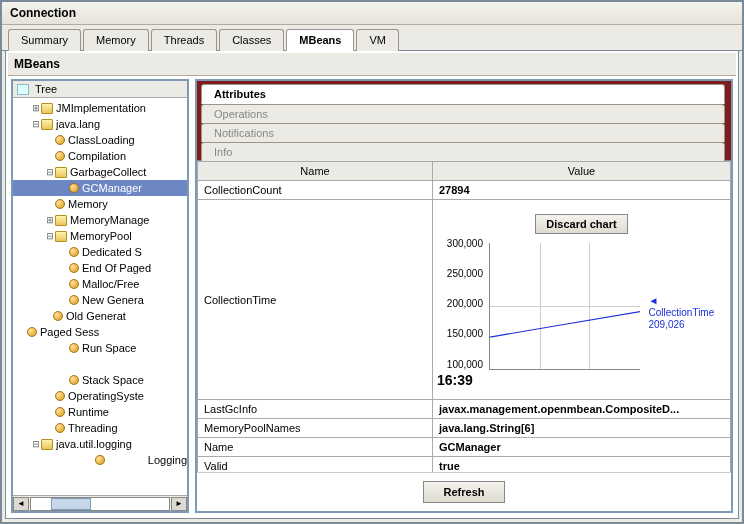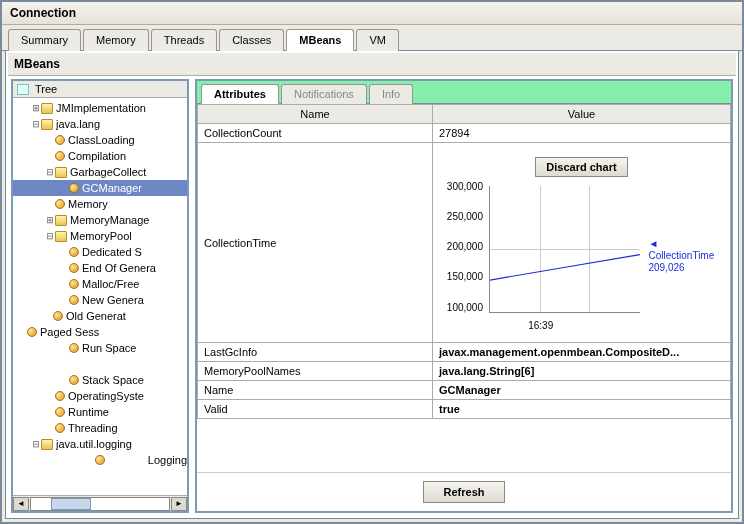--- a/index.html
+++ b/index.html
@@ -16,37 +16,37 @@
   .tree-head { background: #eceae5; border-bottom: 1px solid #aaa; padding: 2px 4px; font-size: 11px; display: flex; align-items: center; gap: 3px; }
   .tree-body { flex: 1; overflow: hidden; padding: 2px 0; font-size: 11px; line-height: 16px; }
   .tree-row { display: flex; align-items: center; white-space: nowrap; height: 16px; padding-left: 4px; cursor: pointer; }
   .tree-row.selected { background: #6d87c4; color: #fff; }
   .handle { width: 10px; text-align: center; color: #666; font-size: 9px; display: inline-block; }
   .tree-scroll { height: 16px; border-top: 1px solid #aaa; display: flex; align-items: center; background: #eceae5; }
   .sb-btn { width: 16px; height: 14px; border: 1px solid #888; background: #dedacf; font-size: 8px; display: flex; align-items: center; justify-content: center; cursor: pointer; }
   .sb-track { flex: 1; height: 14px; border: 1px solid #888; background: #fff; position: relative; margin: 0 1px; }
   .sb-thumb { position: absolute; height: 100%; width: 40px; left: 20px; background: #c7d6e8; border: 1px solid #7c99b6; }
   .right-area { flex: 1; border: 2px solid #7c99b6; margin: 3px; background: #fff; display: flex; flex-direction: column; }
-  .inner-tabs { display: flex; background: #86efac; border-bottom: 1px solid #7a8a99; padding: 2px 4px 0; }
+  .inner-tabs { display: flex; background: #7f1d1d; border-bottom: 1px solid #7a8a99; padding: 2px 4px 0; flex-direction: column; }
   .inner-tab { padding: 3px 12px; border: 1px solid #99958a; border-bottom: none; border-radius: 3px 3px 0 0; margin-right: 2px; cursor: pointer; background: #eceae5; font-size: 11px; color: #888; position: relative; top: 1px; }
   .inner-tab.active { background: #fff; font-weight: bold; color: #000; border-bottom: 1px solid #fff; }
   .table-area { flex: 1; overflow: hidden; display: flex; flex-direction: column; }
   table.attr { width: 100%; border-collapse: collapse; font-size: 11px; }
   table.attr th { background: #eceae5; border: 1px solid #aaa; padding: 3px; font-weight: normal; text-align: center; }
   table.attr td { border: 1px solid #aaa; padding: 3px 6px; vertical-align: middle; }
   td.name-col { width: 235px; }
   .chart-cell { padding: 4px !important; }
   .discard-btn { display: block; margin: 2px auto 4px; padding: 3px 10px; background: linear-gradient(#f5f3ee,#dedacf); border: 1px solid #888; font-weight: bold; font-size: 11px; cursor: pointer; }
   .chart-wrap { display: flex; align-items: center; justify-content: center; gap: 4px; }
   .chart { position: relative; width: 210px; height: 150px; }
   .y-labels { position: absolute; left: 0; top: 0; bottom: 18px; width: 50px; display: flex; flex-direction: column; justify-content: space-between; text-align: right; font-size: 10px; padding-right: 4px; }
   .plot-box { position: absolute; left: 52px; top: 5px; right: 4px; bottom: 18px; border-left: 1px solid #888; border-bottom: 1px solid #888; }
   .grid-v { position: absolute; top: 0; bottom: 0; width: 1px; background: #ccc; }
   .grid-h { position: absolute; left: 0; right: 0; height: 1px; background: #ccc; }
-  .x-label { position: absolute; bottom: 0; left: 0; right: 0; text-align: center; font-size: 10px; font-weight: normal; }
+  .x-label { position: absolute; bottom: 0; left: 0; right: 0; font-size: 14px; font-weight: bold; }
   .series-label { color: #1a2fd6; font-size: 10px; line-height: 12px; }
   .arrow-left { color: #1a2fd6; font-size: 10px; }
   svg.poly { position: absolute; inset: 0; }
   .bottom-bar { padding: 8px; text-align: center; border-top: 1px solid #ccc; background: #fff; }
   .refresh-btn { padding: 4px 20px; background: linear-gradient(#f5f3ee,#dedacf); border: 1px solid #888; font-weight: bold; font-size: 11px; cursor: pointer; }
   .ico-folder, .ico-bean, .ico-tree { display: inline-block; width: 12px; height: 11px; margin-right: 3px; vertical-align: middle; }
   .ico-folder { background: linear-gradient(#fff2a8,#e8c65a); border: 1px solid #b59020; border-radius: 1px; }
   .ico-bean { background: radial-gradient(circle at 30% 30%, #ffe29a, #d99a1a); border-radius: 50%; border: 1px solid #a8720c; width: 10px; height: 10px; }
   .ico-tree { background: #dff; border: 1px solid #8bb; }
 </style>
@@ -120,21 +120,21 @@
               <span>MemoryPool</span>
             </div>
             <div class="tree-row" style="padding-left: 46px;">
               <span class="handle"></span>
               <span class="ico-bean"></span>
               <span>Dedicated S</span>
             </div>
             <div class="tree-row" style="padding-left: 46px;">
               <span class="handle"></span>
               <span class="ico-bean"></span>
-              <span>End Of Genera</span>
+              <span>End Of Paged</span>
             </div>
             <div class="tree-row" style="padding-left: 46px;">
               <span class="handle"></span>
               <span class="ico-bean"></span>
               <span>Malloc/Free</span>
             </div>
             <div class="tree-row" style="padding-left: 46px;">
               <span class="handle"></span>
               <span class="ico-bean"></span>
               <span>New Genera</span>
@@ -190,35 +190,36 @@
           <div class="sb-track">
               <div class="sb-thumb"></div>
             </div>
           <div class="sb-btn">►</div>
         </div>
       </div>
 
       <div class="right-area">
         <div class="inner-tabs" id="detail-tabs">
             <div class="inner-tab active">Attributes</div>
+            <div class="inner-tab">Operations</div>
             <div class="inner-tab">Notifications</div>
             <div class="inner-tab">Info</div>
           </div>
         <div class="table-area">
           <table class="attr">
             <thead>
               <tr>
                 <th class="name-col">Name</th>
                 <th>Value</th>
               </tr>
             </thead>
             <tbody id="tbody-top">
                 <tr>
                   <td class="name-col">CollectionCount</td>
-                  <td style="font-weight: normal;">27894</td>
+                  <td style="font-weight: bold;">27894</td>
                 </tr>
               </tbody>
             <tbody>
               <tr>
                 <td class="name-col" style="height:200px">CollectionTime</td>
                 <td class="chart-cell">
                   <button class="discard-btn">Discard chart</button>
                   <div class="chart-wrap">
                     <div class="chart">
                       <div class="y-labels" id="y-labels">

